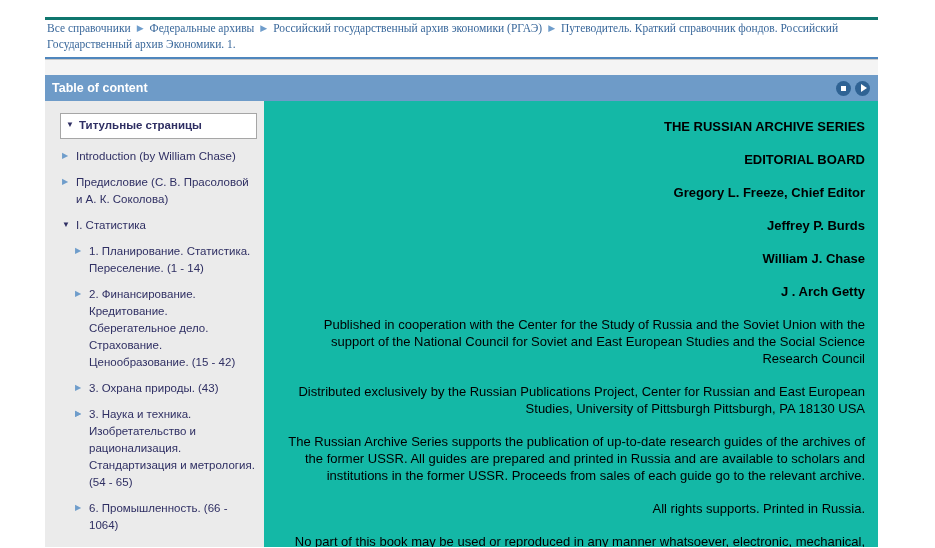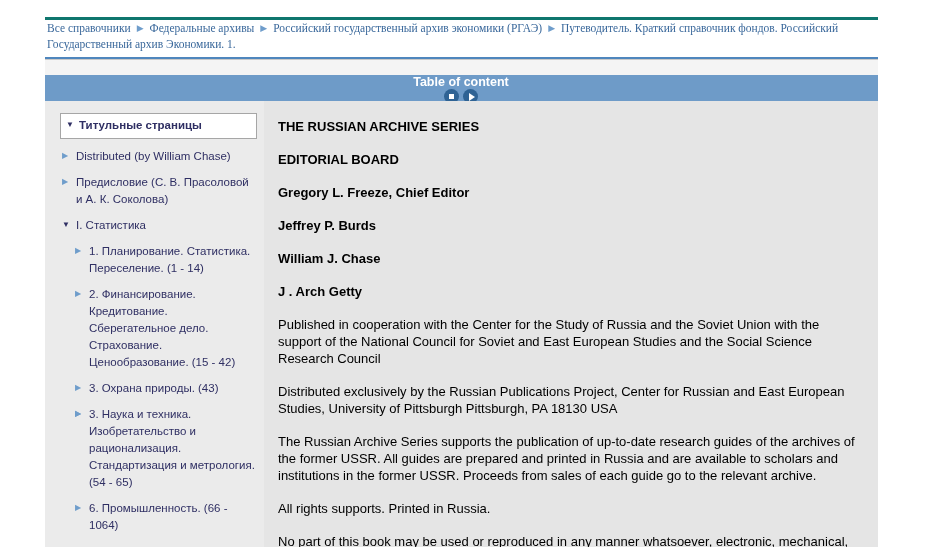--- a/index.html
+++ b/index.html
@@ -34,21 +34,20 @@
     border-top: 1px solid #c9c9c9;
   }
   
   .titlebar {
     height: 26px;
     background: #6e9bc8;
     color: #ffffff;
     display: flex;
     align-items: center;
     padding: 0 8px 0 7px;
-    flex-direction: column;
   }
   .panel-title {
     font-size: 12.5px;
     font-weight: bold;
     flex: 1;
   }
   .titlebar-buttons { display: flex; gap: 4px; }
   .circle-btn {
     width: 15px; height: 15px;
     border-radius: 50%;
@@ -91,23 +90,23 @@
   .toc-item.lvl1 { margin-left: 13px; }
   .toc-item.selected {
     background: #ffffff;
     border: 1px solid #a6a6a6;
     font-weight: bold;
     padding: 3px 4px 4px 18px;
   }
   .toc-item.selected .marker { left: 5px; top: 5px; }
   .main {
     flex: 1;
-    background: #e5e5e5;
+    background: #14b8a6;
     padding: 17px 13px 0 14px;
-    text-align: left;
+    text-align: right;
     color: #000000;
     overflow: hidden;
   }
   .main p { margin: 0 0 16px 0; font-size: 13px; line-height: 17px; }
   .main p.heading { font-weight: bold; }
 </style>
 </head>
 <body>
 
 <div class="page">
@@ -121,21 +120,21 @@
       </span>
       <span class="circle-btn">
         <span class="tri"></span>
       </span>
     </span>
   </div>
   <div class="body-row">
     <div class="sidebar">
       <div>
           <div class="toc-item selected"><span class="marker expanded">▼</span><span>Титульные страницы</span></div>
-          <div class="toc-item"><span class="marker collapsed">▶</span><span>Distributed (by William Chase)</span></div>
+          <div class="toc-item"><span class="marker collapsed">▶</span><span>Introduction (by William Chase)</span></div>
           <div class="toc-item"><span class="marker collapsed">▶</span><span>Предисловие (С. В. Прасоловой и А. К. Соколова)</span></div>
           <div class="toc-item"><span class="marker expanded">▼</span><span>I. Статистика</span></div>
           <div class="toc-item lvl1"><span class="marker collapsed">▶</span><span>1. Планирование. Статистика. Переселение. (1 - 14)</span></div>
           <div class="toc-item lvl1"><span class="marker collapsed">▶</span><span>2. Финансирование. Кредитование. Сберегательное дело. Страхование. Ценообразование. (15 - 42)</span></div>
           <div class="toc-item lvl1"><span class="marker collapsed">▶</span><span>3. Охрана природы. (43)</span></div>
           <div class="toc-item lvl1"><span class="marker collapsed">▶</span></div>
           <div class="toc-item lvl1"><span class="marker collapsed">▶</span><span>3. Наука и техника. Изобретательство и рационализация. Стандартизация и метрология. (54 - 65)</span></div>
           <div class="toc-item lvl1"><span class="marker collapsed">▶</span><span>6. Промышленность. (66 - 1064)</span></div>
         </div>
     </div>

